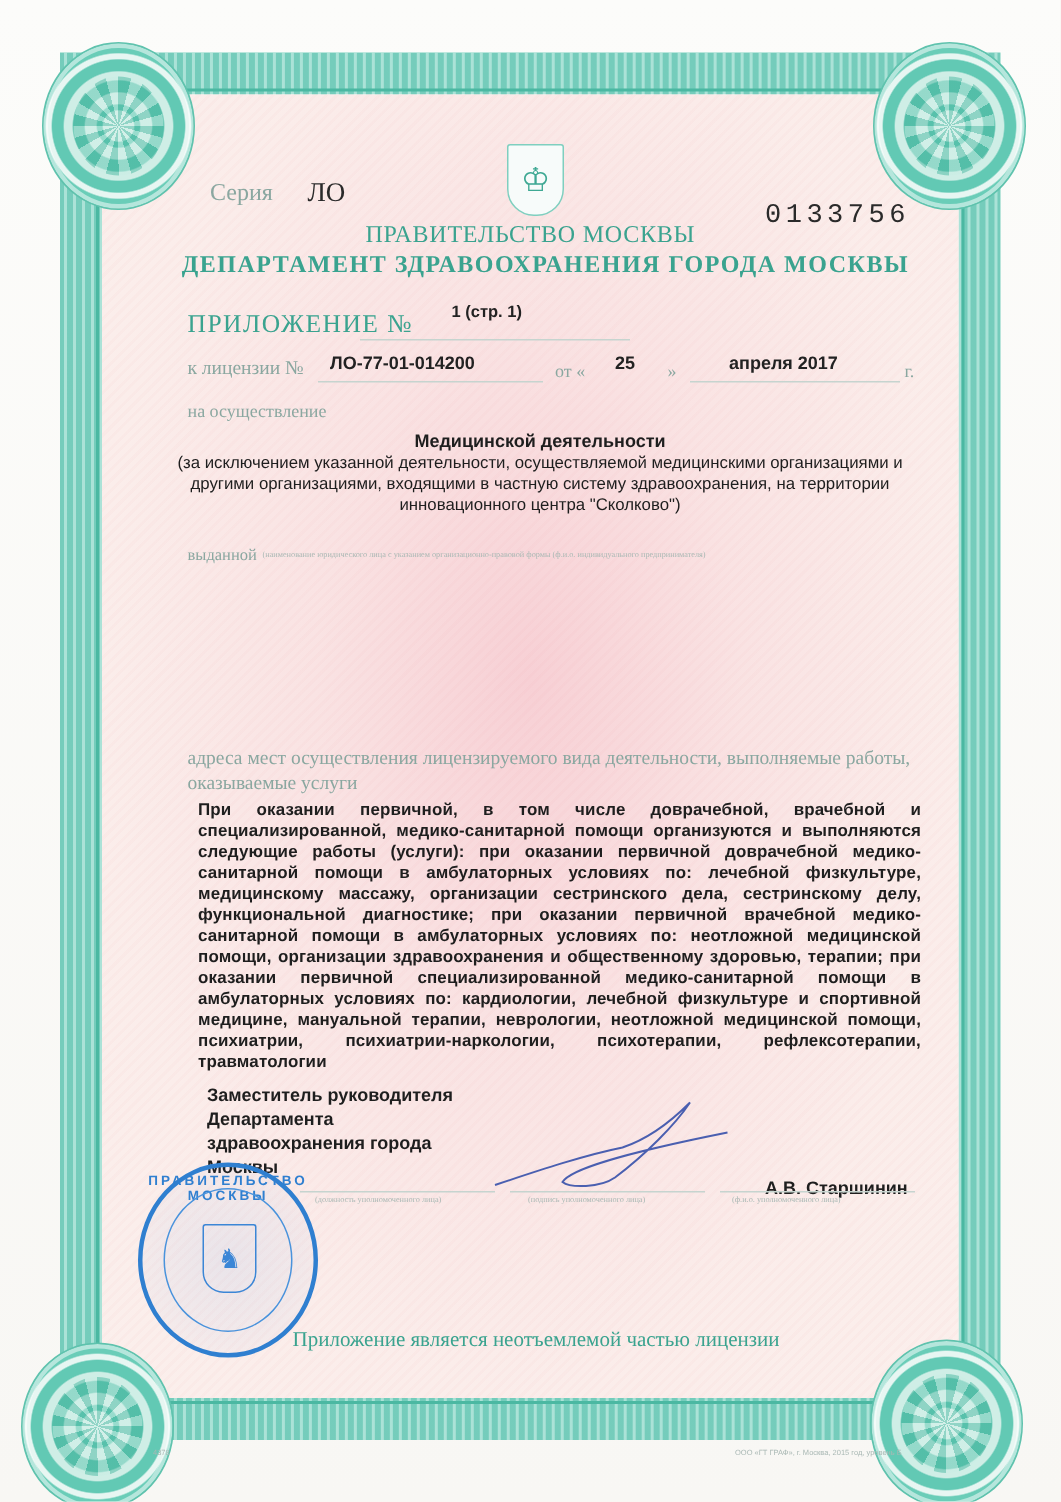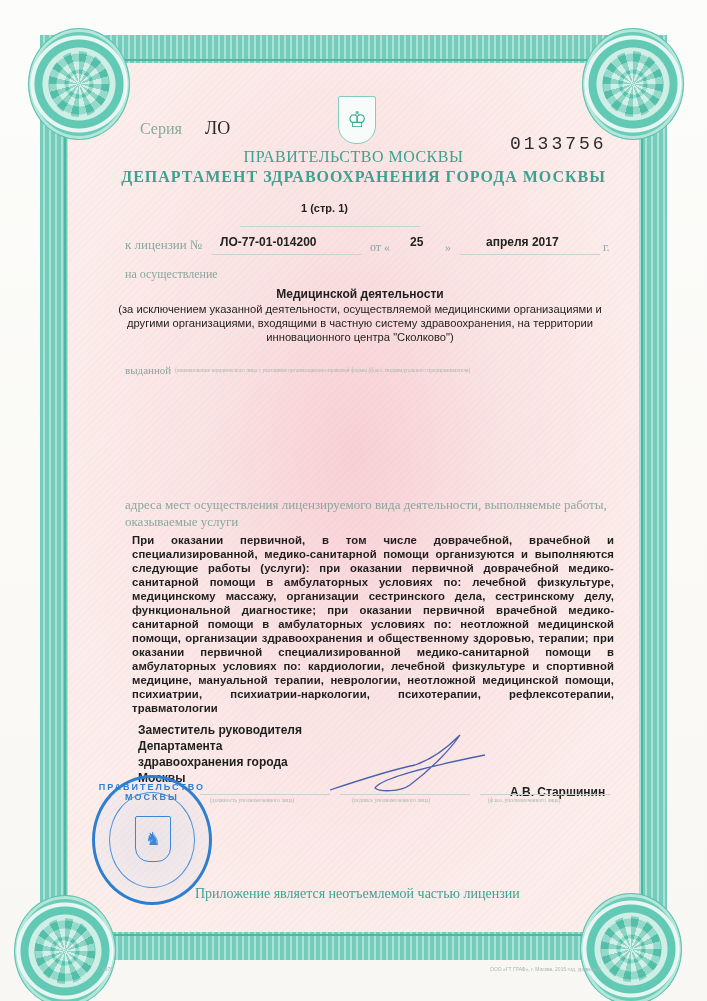--- a/index.html
+++ b/index.html
@@ -146,20 +146,21 @@
 
   <div class="content">
     <span class="abs serif grayteal seria-label">Серия</span>
     <span class="abs serif seria-value">ЛО</span>
     <div class="abs emblem">♔</div>
     <span class="abs number">0133756</span>
 
     <div class="abs serif teal gov-title">ПРАВИТЕЛЬСТВО МОСКВЫ</div>
     <div class="abs serif teal dept-title">ДЕПАРТАМЕНТ ЗДРАВООХРАНЕНИЯ ГОРОДА МОСКВЫ</div>
 
+    <span class="abs serif teal annex-label">ПРИЛОЖЕНИЕ №</span>
     <span class="abs annex-value">1 (стр. 1)</span>
     <div class="line" style="left:240px; top:226px; width:180px;"></div>
 
     <span class="abs serif grayteal license-label">к лицензии №</span>
     <span class="abs license-number">ЛО-77-01-014200</span>
     <div class="line" style="left:212px; top:254px; width:150px;"></div>
     <span class="abs serif grayteal date-from">от «</span>
     <span class="abs date-day">25</span>
     <span class="abs serif grayteal date-close">»</span>
     <span class="abs date-month">апреля 2017</span>

